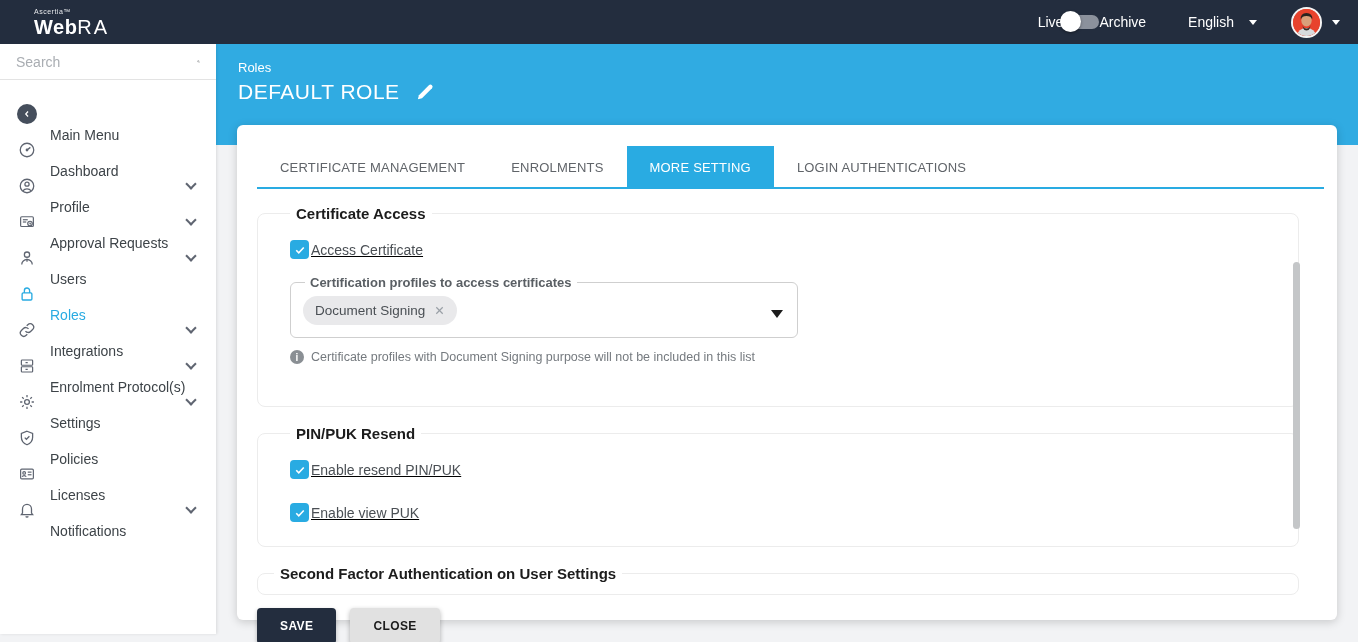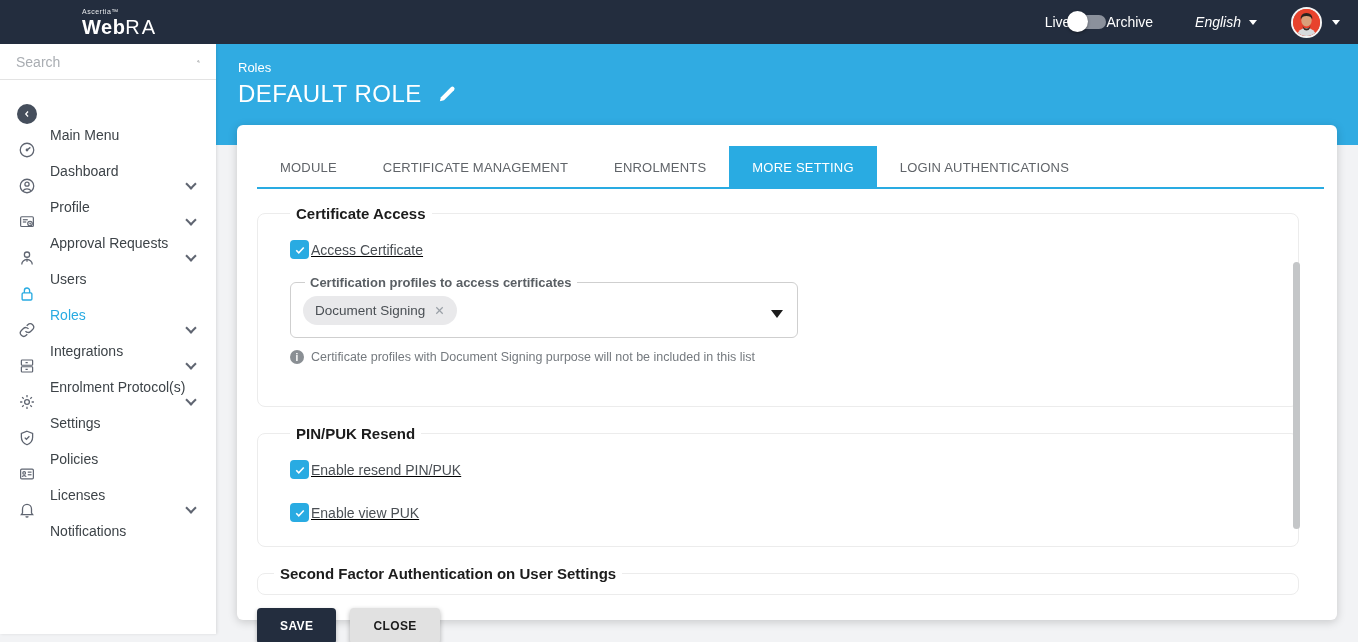--- a/index.html
+++ b/index.html
@@ -3,31 +3,31 @@
 <meta charset="utf-8">
 <style>
   * { margin:0; padding:0; box-sizing:border-box; }
   html,body { width:1358px; height:642px; overflow:hidden; }
   body { font-family:"Liberation Sans", sans-serif; background:#f2f3f5; }
   .app { position:relative; width:1358px; height:642px; }
 
   
   .topbar { position:absolute; top:0; left:0; right:0; height:44px; background:#232d3e;
             display:flex; align-items:center; justify-content:space-between; z-index:30; }
-  .brand { padding-left:34px; color:#fff; line-height:1;margin-left:48px; }
+  .brand { padding-left:34px; color:#fff; line-height:1; }
   .brand-small { font-size:7px; letter-spacing:.5px; color:#e8eaed; display:block; margin-bottom:2px; }
   .brand-main { font-size:20px; letter-spacing:.5px; }
   .brand-main b { font-weight:700; }
   .brand-main span.lt { font-weight:300; letter-spacing:2px; }
   .topbar-right { display:flex; align-items:center; padding-right:18px; color:#fff; font-size:14px; }
   .toggle-wrap { display:flex; align-items:center; margin-right:42px; }
   .toggle { position:relative; width:36px; height:14px; background:#8b919c; border-radius:8px; cursor:pointer; }
   .toggle .knob { position:absolute; left:-3px; top:-4px; width:21px; height:21px; border-radius:50%;
                   background:#fff; box-shadow:0 1px 3px rgba(0,0,0,.4); }
-  .lang { display:flex; align-items:center; gap:8px; margin-right:34px; cursor:pointer;font-style:italic; }
+  .lang { display:flex; align-items:center; gap:15px; margin-right:34px; cursor:pointer; }
   .caret-down { width:0; height:0; border-left:5px solid transparent; border-right:5px solid transparent;
                 border-top:6px solid #fff; display:inline-block; }
   .avatar-wrap { display:flex; align-items:center; gap:10px; cursor:pointer; }
   .avatar { width:31px; height:31px; border-radius:50%; background:#e8432d; border:2px solid #f4f4f4; overflow:hidden; }
 
   
   .sidebar { position:absolute; top:44px; left:0; width:216px; bottom:8px; background:#fff;
              box-shadow:1px 0 3px rgba(0,0,0,.10); z-index:20; }
   .search-row { display:flex; align-items:center; height:36px; padding:0 16px; border-bottom:1px solid #e3e3e3; }
   .search-row input { flex:1; border:none; outline:none; font-size:14px; color:#3d4348;
@@ -44,21 +44,21 @@
           transform:rotate(45deg); margin-right:4px; margin-top:-4px; }
   .back-circle { width:20px; height:20px; border-radius:50%; background:#454e5c; display:flex;
                  align-items:center; justify-content:center; color:#fff; }
 
   
   .main { position:absolute; top:44px; left:216px; right:0; bottom:0; background:#f2f3f5; }
   .hero { position:absolute; top:0; left:0; right:0; height:101px; background:#30abe2; color:#fff;
           padding:16px 0 0 22px; }
   .hero .crumb { font-size:13px; margin-bottom:5px; }
   .hero .title-row { display:flex; align-items:center; gap:16px; }
-  .hero .title { font-size:24px; font-weight:500; letter-spacing:.5px; }
+  .hero .title { font-size:21px; font-weight:500; letter-spacing:.5px; }
 
   
   .card { position:absolute; left:21px; right:21px; top:81px; height:495px; background:#fff;
           border-radius:6px; box-shadow:0 2px 10px rgba(0,0,0,.18); z-index:10; }
   .tabbar { display:flex; margin:21px 13px 0 20px; border-bottom:2px solid #29abe2; }
   .tab { padding:14px 23px 12px; font-size:13px; color:#606469; letter-spacing:.2px; cursor:pointer;
          white-space:nowrap; }
   .tab.active { background:#29abe2; color:#fff; }
 
   .scrollzone { position:relative; padding:16px 38px 0 20px; }
@@ -296,21 +296,20 @@
         <span class="title">DEFAULT ROLE</span>
         <svg width="18" height="18" viewBox="0 0 24 24" fill="#fff">
           <path d="M17.2 2.9 a2.9 2.9 0 0 1 4.1 4.1 L8 20.3 L2.5 21.7 L3.9 16.2 z"></path>
         </svg>
       </div>
     </div>
 
     <section class="card">
 
       <div class="tabbar">
-        <div class="tab">MODULE</div>
         <div class="tab">CERTIFICATE MANAGEMENT</div>
         <div class="tab">ENROLMENTS</div>
         <div class="tab active">MORE SETTING</div>
         <div class="tab">LOGIN AUTHENTICATIONS</div>
       </div>
 
       <div class="scrollzone">
 
         <fieldset class="section">
           <legend>Certificate Access</legend>

